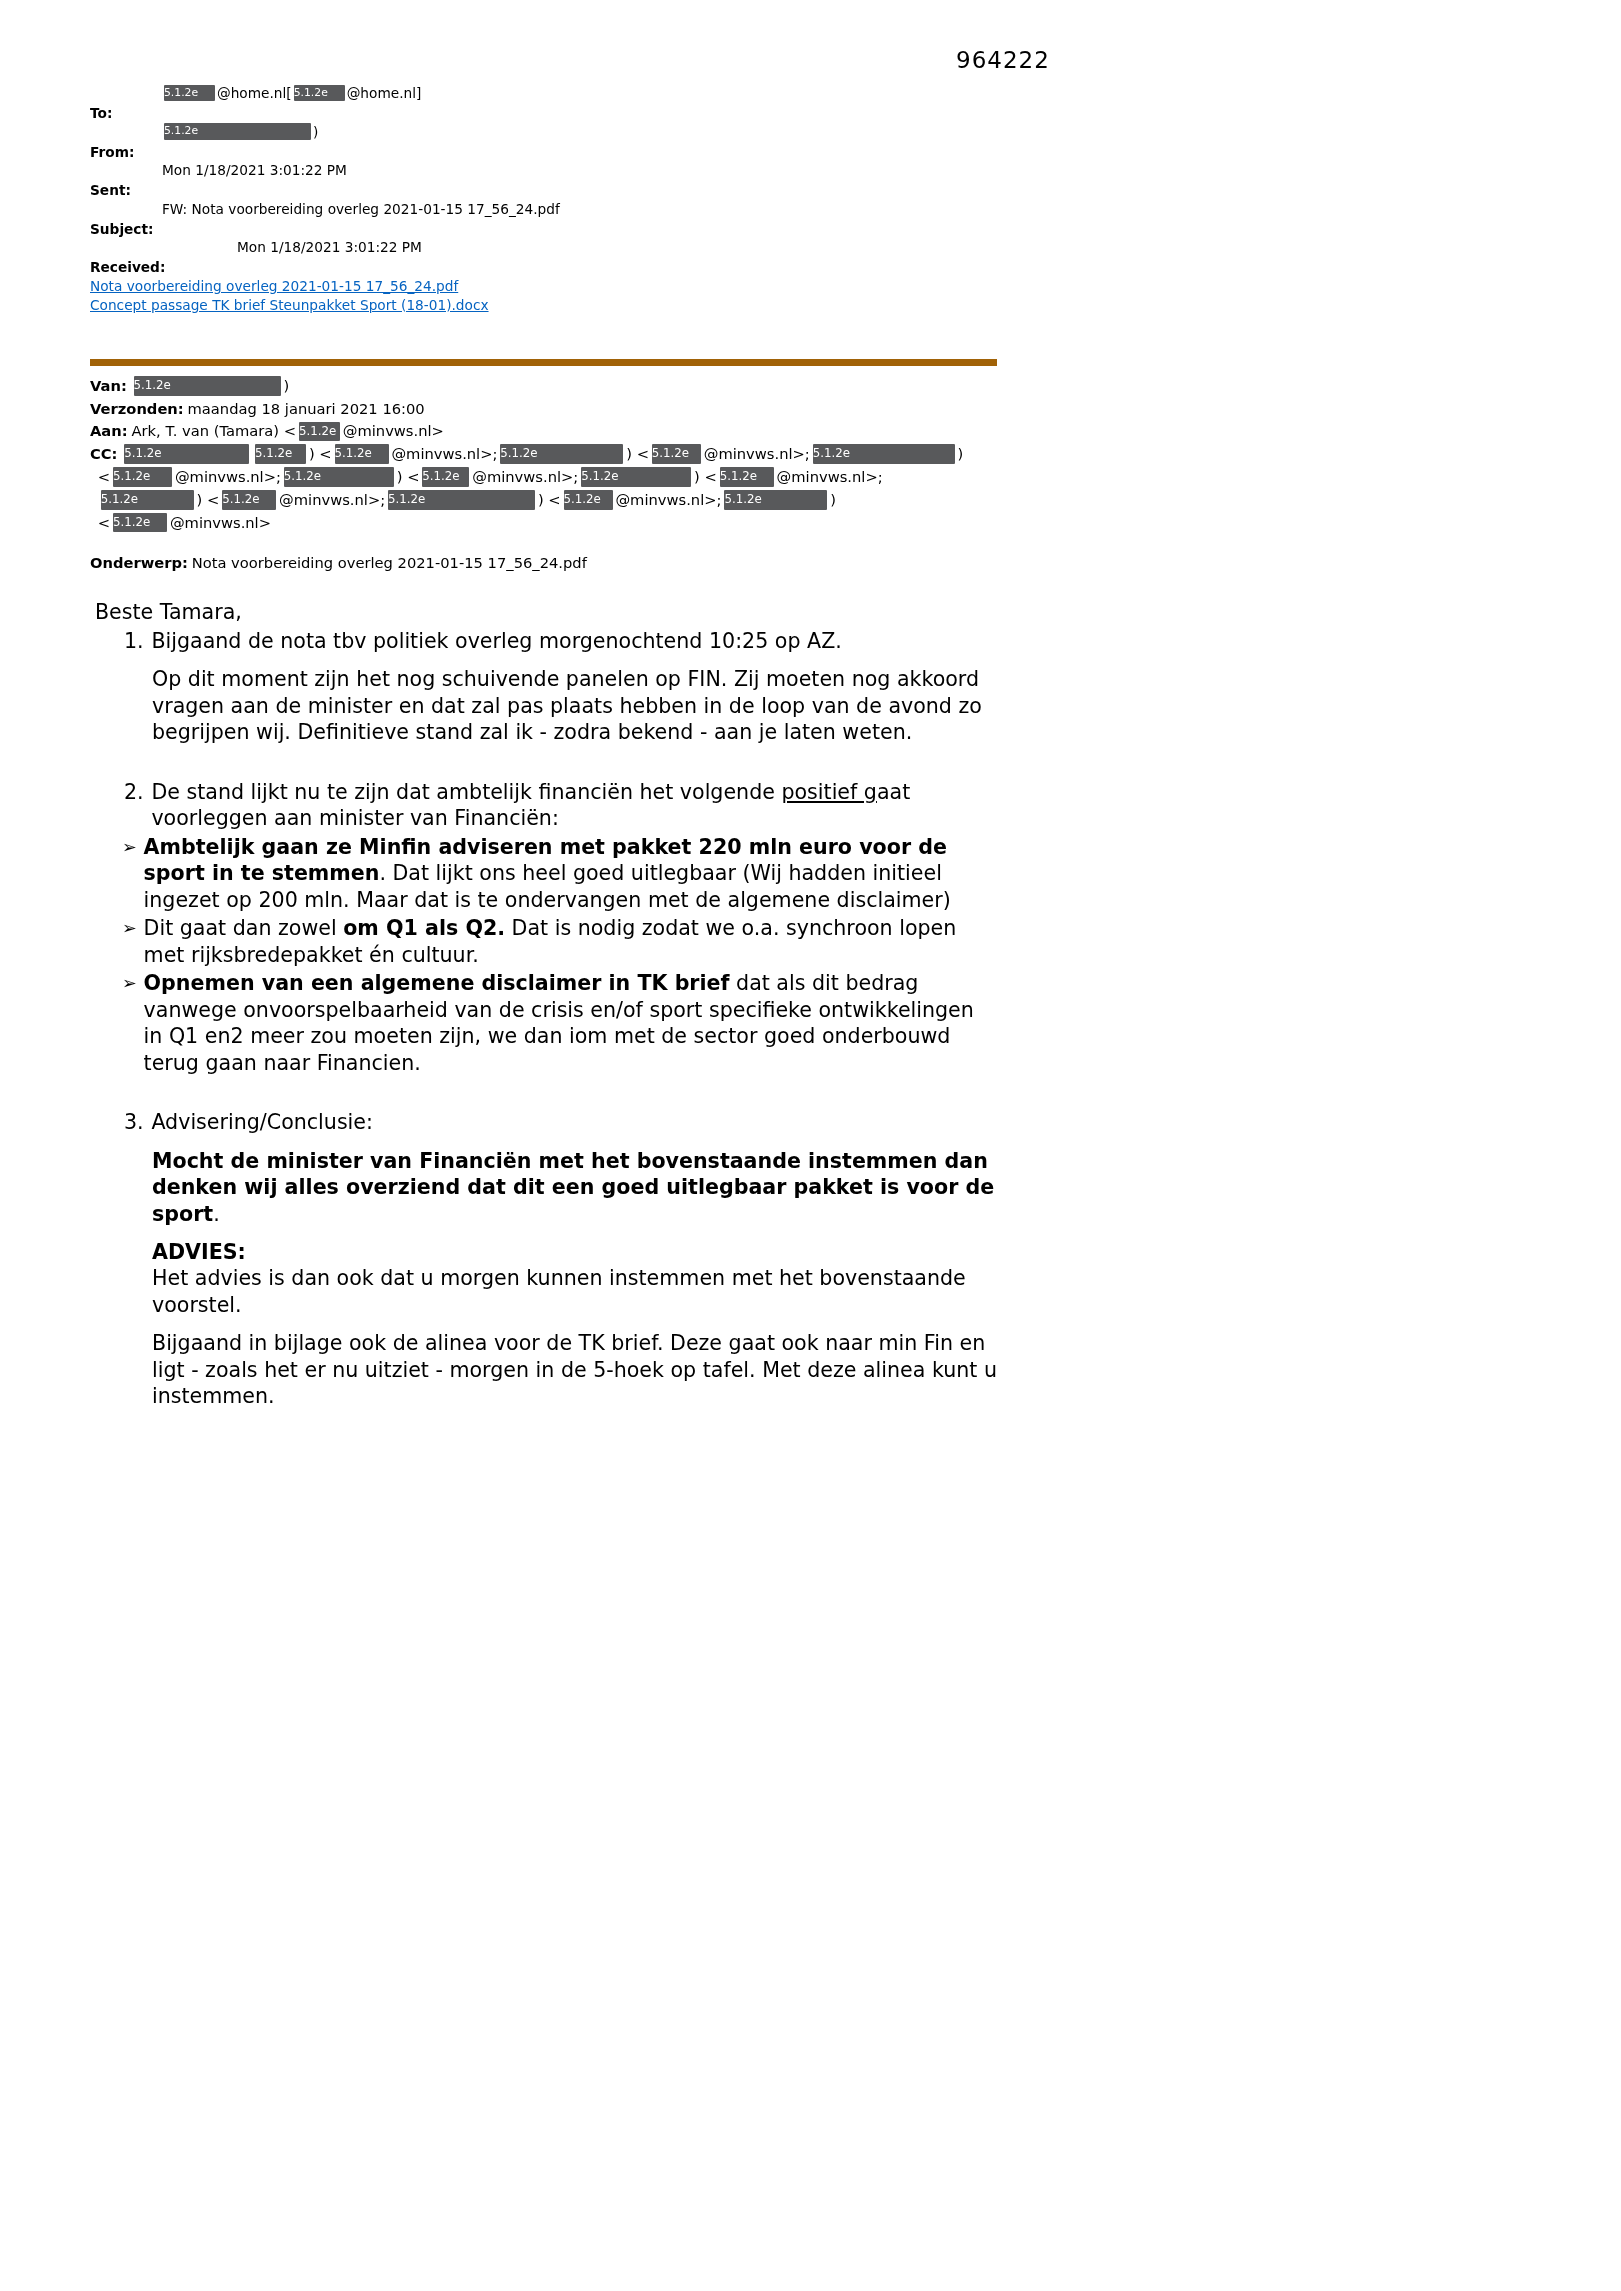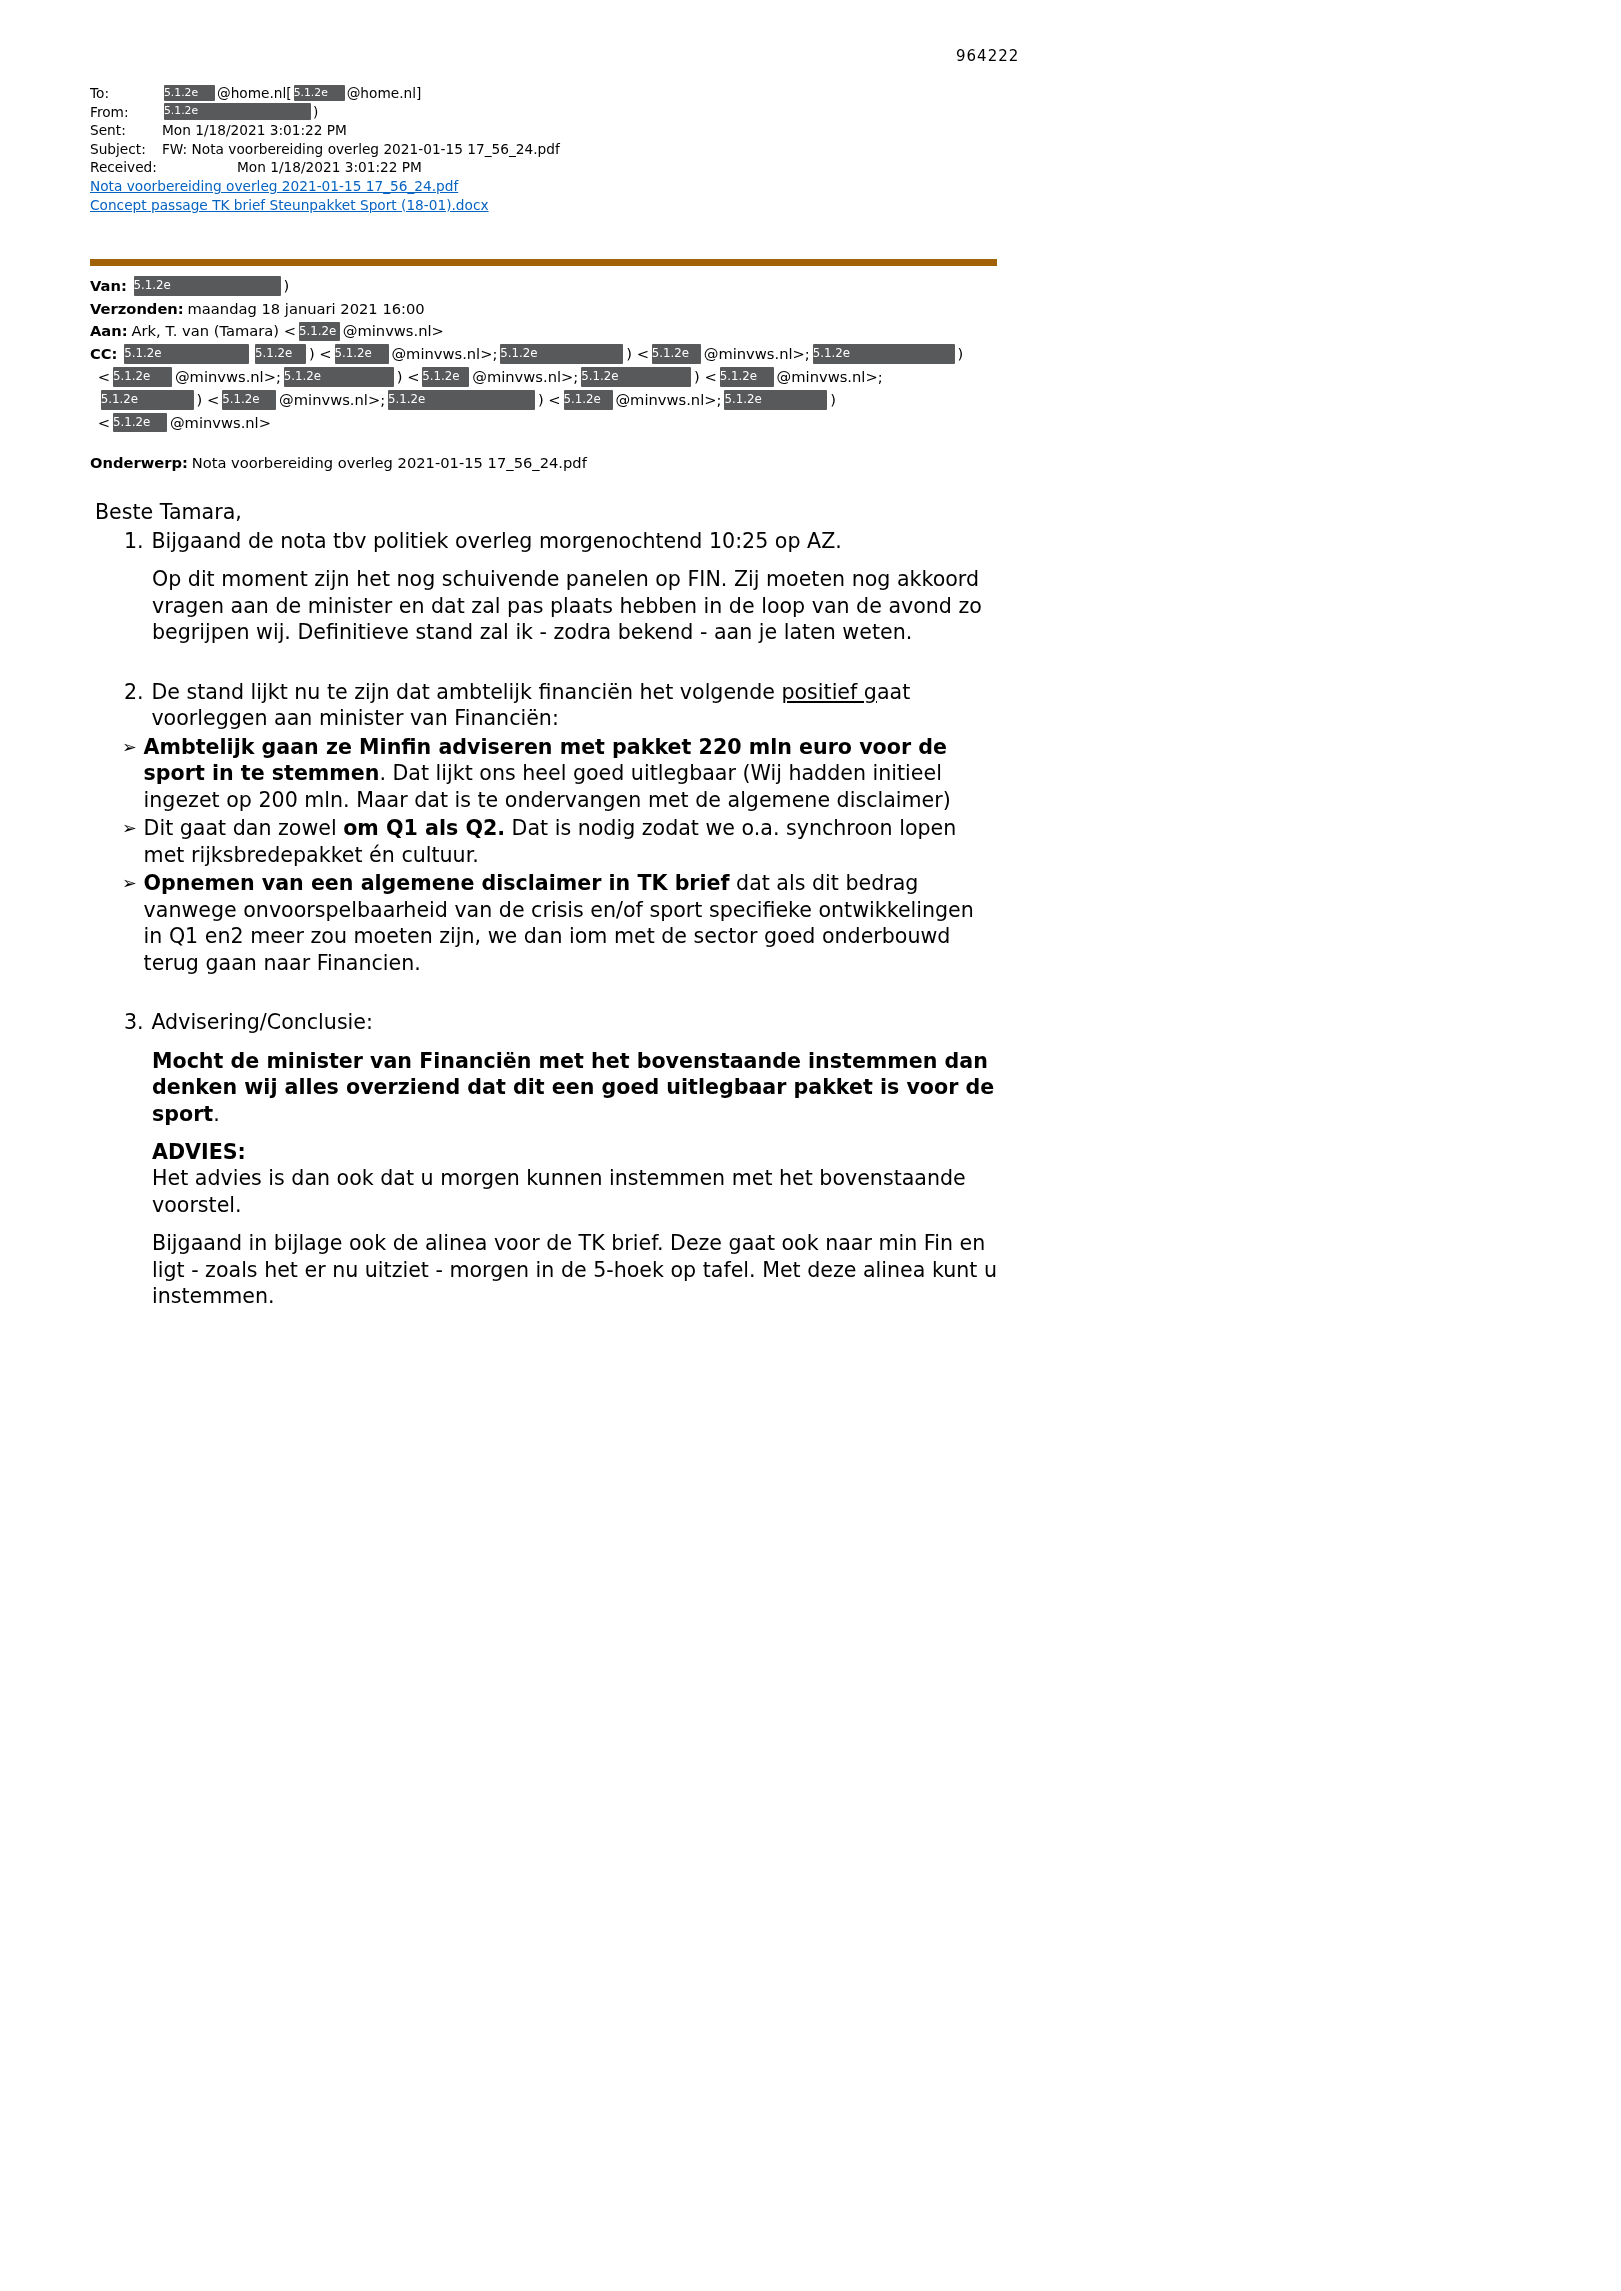--- a/index.html
+++ b/index.html
@@ -8,27 +8,27 @@
   .page {
     position:relative;
     width:1621px; height:2292px;
     background:#ffffff;
     font-family:"DejaVu Sans", sans-serif;
     color:#000;
     overflow:hidden;
   }
   .doc-number {
     position:absolute; left:956px; top:47px;
-    font-size:15px; letter-spacing:1px;
+    font-size:23px; letter-spacing:1px;
   }
   .content { position:absolute; left:90px; top:84px; width:907px; }
 
   
   .oh-row { display:flex; font-size:13.7px; line-height:18.6px; }
-  .oh-label { font-weight:normal; width:72px; flex:none; }
+  .oh-label { font-weight:bold; width:72px; flex:none;margin-top:20px; }
   .oh-value { flex:1; }
 
   .redact {
     display:inline-block;
     background:var(--redact-bg, #58595b);
     color:#fff; text-align:left; vertical-align:middle;
     margin:0 2.9px; font-size:11.8px; height:19.6px; line-height:19.6px;
     white-space:nowrap; overflow:hidden; border-radius:1px;
     position:relative; top:-1px;
   }

